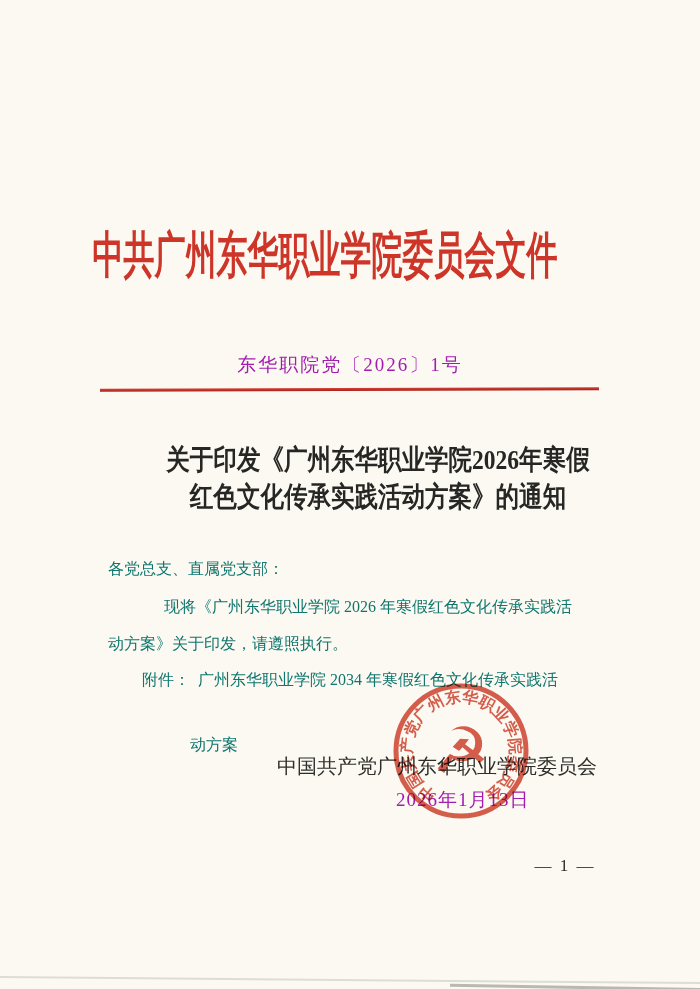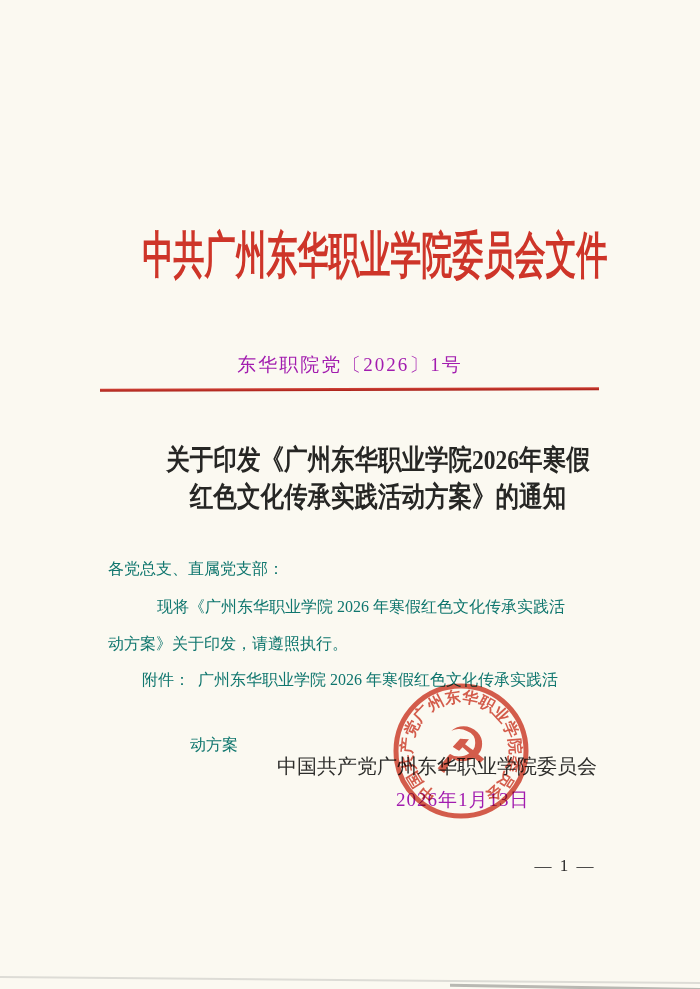--- a/index.html
+++ b/index.html
@@ -17,21 +17,21 @@
     overflow: hidden;
     color: #2a2a28;
   }
   
   .org-title-wrap {
     position: absolute;
     top: 228px;
     left: 0;
     width: 700px;
     display: flex;
-    justify-content: flex-start;
+    justify-content: flex-end;
   }
   .org-title {
     font-size: 50px;
     font-weight: bold;
     color: #ce3529;
     white-space: nowrap;
     transform: scaleX(0.62);
     transform-origin: center;
     letter-spacing: 0px;
     line-height: 1.1;
@@ -78,21 +78,21 @@
   
   .body-text p {
     margin: 4px;
     position: absolute;
     font-size: 16px;
     line-height: 26px;
     white-space: nowrap;
     color: #0f766e;
   }
   .salutation   { left: 104px; top: 552px; }
-  .para-l1      { left: 153px; top: 590px; font-family: Liberation Serif, serif; }
+  .para-l1      { left: 160px; top: 590px; font-family: Liberation Serif, serif; }
   .para-l2      { left: 104px; top: 627px; }
   .attach-l1    { left: 138px; top: 663px; }
   .attach-l2    { left: 186px; top: 728px; }
   .attach-l1 .attach-label { margin-right: 8px; }
   
   .signature {
     position: absolute;
     top: 753px;
     left: 0;
     width: 597px;
@@ -166,21 +166,21 @@
 
   <div class="doc-title">
     <div class="t-line">关于印发《广州东华职业学院2026年寒假</div>
     <div class="t-line">红色文化传承实践活动方案》的通知</div>
   </div>
 
   <div class="body-text">
     <p class="salutation">各党总支、直属党支部：</p>
     <p class="para-l1">现将《广州东华职业学院 2026 年寒假红色文化传承实践活</p>
     <p class="para-l2">动方案》关于印发，请遵照执行。</p>
-    <p class="attach-l1"><span class="attach-label">附件：</span><span>广州东华职业学院 2026 年寒假红色文化传承实践活</span></p>
+    <p class="attach-l1"><span class="attach-label">附件：</span><span>广州东华职业学院 2034 年寒假红色文化传承实践活</span></p>
     <p class="attach-l2">动方案</p>
   </div>
 
   <div class="signature">中国共产党广州东华职业学院委员会</div>
 
   <div class="sig-date">2026年1月13日</div>
 
   <svg class="seal" viewBox="0 0 150 150" aria-hidden="true">
     <circle cx="75" cy="75" r="65" fill="none" stroke="#cf3a28" stroke-width="5"></circle>
     <defs>

